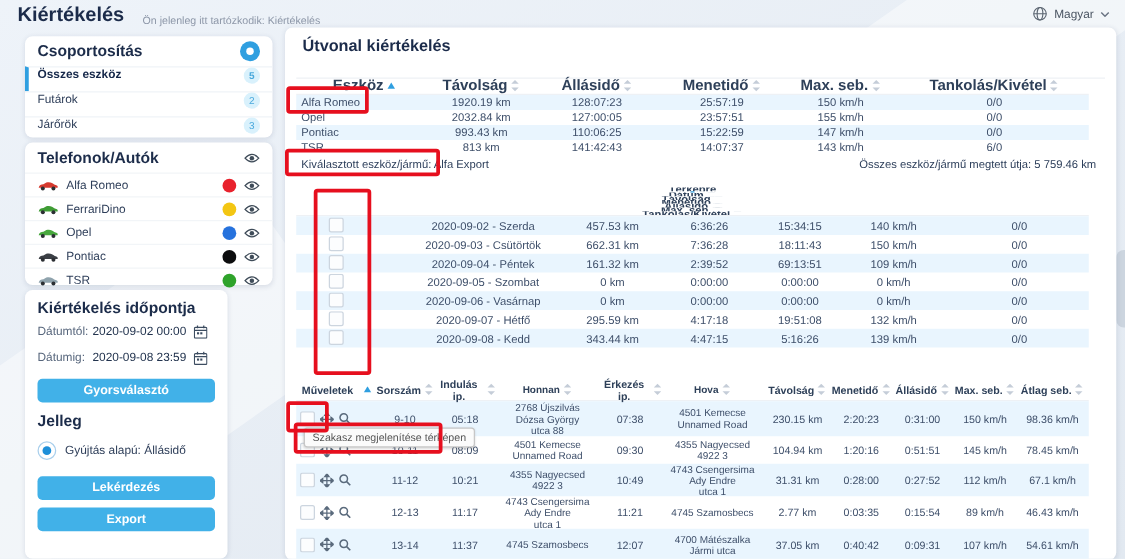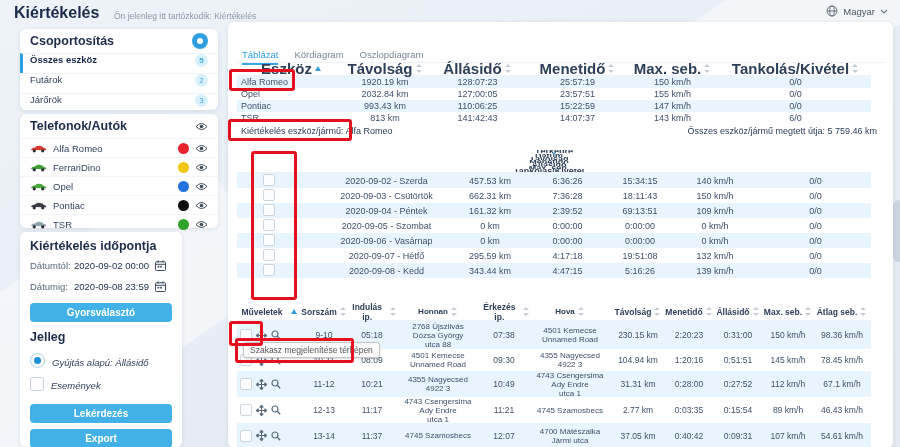--- a/index.html
+++ b/index.html
@@ -31,21 +31,21 @@
   .eye{cursor:pointer;display:inline-flex;}
   
   .c3-title{padding:7px 10px 2px;font-size:12.5px;font-weight:600;color:#1c2c4a;}
   .date-row{height:21px;display:flex;align-items:center;padding:0 10px;font-size:9.5px;}
   .date-lab{width:44px;color:#57667c;}
   .date-val{color:#22334e;}
   .cal{margin-left:6px;cursor:pointer;display:inline-flex;}
   .btn{display:block;margin:6px 10px 0;height:19px;border-radius:4px;background:#41b1e8;color:#fff;
        font-size:10px;font-weight:600;text-align:center;line-height:19px;cursor:pointer;}
   .jelleg{margin:8px 10px 0;font-size:12.5px;font-weight:600;color:#1c2c4a;}
-  .opt-row{display:flex;align-items:flex-end;gap:7px;margin:9px 10px 0;font-size:9.5px;color:#2e3e59;font-style:italic;}
+  .opt-row{display:flex;align-items:center;gap:7px;margin:9px 10px 0;font-size:9.5px;color:#2e3e59;}
   .radio{width:13px;height:13px;border-radius:50%;border:1px solid #a9cfec;background:#fff;display:flex;align-items:center;justify-content:center;cursor:pointer;}
   .radio i{width:7px;height:7px;border-radius:50%;background:#1d8fd9;}
   .cbx{width:12px;height:12px;border:1px solid #c8d2dc;border-radius:2px;background:#fff;cursor:pointer;}
   
   .main{left:228px;top:22px;width:665px;height:426px;overflow:hidden;}
   .m-title{position:absolute;left:14px;top:7px;font-size:13px;font-weight:700;color:#1b2b4a;}
   .tabs{position:absolute;left:14px;top:27px;display:flex;gap:16px;font-size:9.5px;color:#7a8699;}
   .tab{cursor:pointer;padding-bottom:3px;}
   .tab.active{color:#2f9fe0;border-bottom:2px solid #35a7e6;}
   .tabline{position:absolute;left:9px;right:9px;top:40px;height:1px;background:#eef1f5;}
@@ -57,21 +57,21 @@
   .st{background:#e9f5fe;}
   .left{text-align:left;padding-left:4px;box-sizing:border-box;}
   .hc{display:flex;align-items:center;justify-content:center;gap:3px;}
   .pre{white-space:pre-line;}
   .sa{width:0;height:0;border-left:3.5px solid transparent;border-right:3.5px solid transparent;border-bottom:5px solid #2f9fe0;display:inline-block;}
   .si{position:relative;width:7px;height:9px;display:inline-block;}
   .si::before{content:"";position:absolute;top:0;left:0;border-left:3px solid transparent;border-right:3px solid transparent;border-bottom:3.5px solid #c5cdd8;}
   .si::after{content:"";position:absolute;bottom:0;left:0;border-left:3px solid transparent;border-right:3px solid transparent;border-top:3.5px solid #c5cdd8;}
   .cb{width:10px;height:10px;border:1px solid #ccd5df;border-radius:2px;background:#fcfdfe;display:inline-block;cursor:pointer;}
   .t1{top:39px;font-size:9px;color:#3e4f6a;}
-  .t1 .th{height:14px;font-size:15px;}
+  .t1 .th{height:14px;font-size:12px;}
   .t1 .tr:not(.th){height:12px;}
   .t1 .c0{width:108px}.t1 .c1{width:80px}.t1 .c2{width:105px}.t1 .c3{width:95px}.t1 .c4{width:95px}.t1 .c5{width:151px}
   .t2{top:128px;font-size:9px;color:#3e4f6a;}
   .t2 .th{height:22px;flex-direction:column;}
   .t2 .tr:not(.th){height:15px;}
   .t2 .c0{width:63px}.t2 .c1{width:18px}.t2 .c2{width:137px}.t2 .c3{width:70px}.t2 .c4{width:85px}.t2 .c5{width:60px}.t2 .c6{width:90px}.t2 .c7{width:111px}
   .t3{top:281px;font-size:8.5px;color:#3e4f6a;}
   .t3 .th{height:17px;font-size:8.5px;}
   .t3 .c0{width:50px}.t3 .c1{width:14px}.t3 .c2{width:46px}.t3 .c3{width:50px}.t3 .c4{width:82px;font-size:8px;line-height:9px;}
   .t3 .c5{width:50px}.t3 .c6{width:82px;font-size:8px;line-height:9px;}.t3 .c7{width:54px}.t3 .c8{width:48px}.t3 .c9{width:50px}.t3 .c10{width:50px}.t3 .c11{width:58px}
@@ -243,35 +243,27 @@
       </span>
   </div>
   <div class="btn">Gyorsválasztó</div>
   <div class="jelleg">Jelleg</div>
   <div class="opt-row">
     <span class="radio">
         <i></i>
       </span>
     <span>Gyújtás alapú: Állásidő</span>
   </div>
-  <div class="opt-row">
-    <span class="cbx"></span>
-    <span>Események</span>
-  </div>
   <div class="btn" style="margin-top:13px">Lekérdezés</div>
   <div class="btn">Export</div>
 
 </div>
 
 <div class="card main">
-  <div class="tabs">
-    <span class="tab active">Táblázat</span>
-    <span class="tab">Kördiagram</span>
-    <span class="tab">Oszlopdiagram</span>
-  </div>
+  <div class="m-title">Útvonal kiértékelés</div>
   <div class="tabline"></div>
 
   <div class="tbl t1">
     <div class="tr th">
       <div class="c c0 hc">
           <span>Eszköz</span>
           <span class="sa"></span>
         </div>
       <div class="c c1 hc">
           <span>Távolság</span>
@@ -321,21 +313,21 @@
     <div class="tr">
       <div class="c c0 left">TSR</div>
       <div class="c c1">813 km</div>
       <div class="c c2">141:42:43</div>
       <div class="c c3">14:07:37</div>
       <div class="c c4">143 km/h</div>
       <div class="c c5">6/0</div>
     </div>
   </div>
 
-  <div class="note" style="left:13px;top:104px;">Kiértékelés eszköz/jármű: Alfa Romeo</div>
+  <div class="note" style="left:13px;top:104px;">Kiválasztott eszköz/jármű: Alfa Export</div>
   <div class="note" style="right:16px;top:104px;">Összes eszköz/jármű megtett útja: 5 759.46 km</div>
 
   <div class="tbl t2">
     <div class="tr th">
       <div class="c c0 hc">
           <span>Térképre</span>
         </div>
       <div class="c c1 hc">
           <span class="sa"></span>
         </div>

